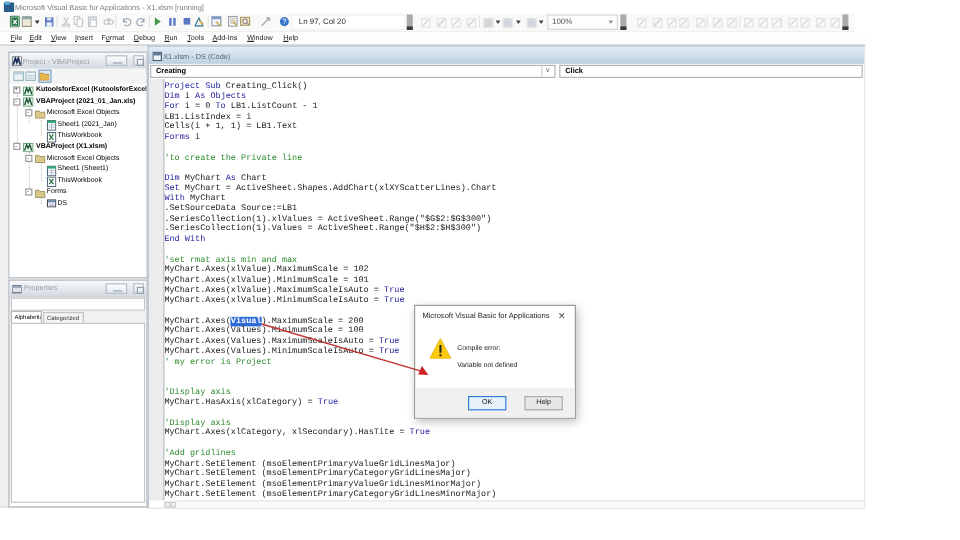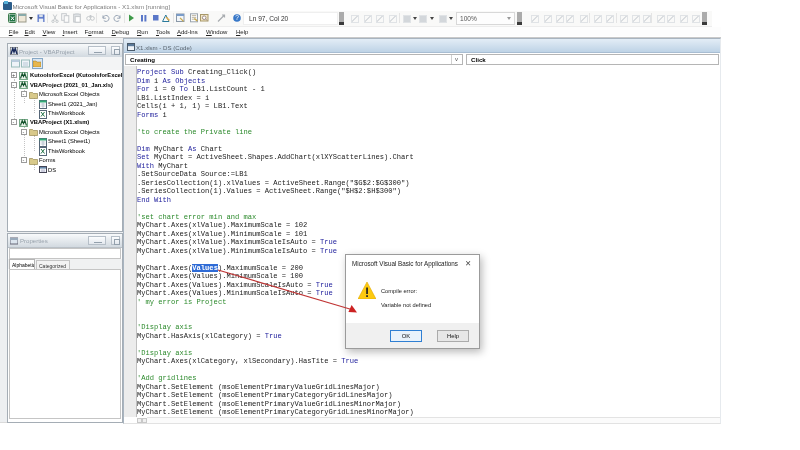--- a/index.html
+++ b/index.html
@@ -233,27 +233,27 @@
 <em>'to create the Private line</em>
 
 <i>Dim</i> MyChart <i>As</i> Chart
 <i>Set</i> MyChart = ActiveSheet.Shapes.AddChart(xlXYScatterLines).Chart
 <i>With</i> MyChart
 .SetSourceData Source:=LB1
 .SeriesCollection(1).xlValues = ActiveSheet.Range("$G$2:$G$300")
 .SeriesCollection(1).Values = ActiveSheet.Range("$H$2:$H$300")
 <i>End</i> <i>With</i>
 
-<em>'set chart error min and max</em>
+<em>'set rmat axis min and max</em>
 MyChart.Axes(xlValue).MaximumScale = 102
 MyChart.Axes(xlValue).MinimumScale = 101
 MyChart.Axes(xlValue).MaximumScaleIsAuto = <i>True</i>
 MyChart.Axes(xlValue).MinimumScaleIsAuto = <i>True</i>
 
-MyChart.Axes(<b>Values</b>).MaximumScale = 200
+MyChart.Axes(<b>Visual</b>).MaximumScale = 200
 MyChart.Axes(Values).MinimumScale = 100
 MyChart.Axes(Values).MaximumScaleIsAuto = <i>True</i>
 MyChart.Axes(Values).MinimumScaleIsAuto = <i>True</i>
 <em>' my error is Project</em>
 
 
 <em>'Display axis</em>
 MyChart.HasAxis(xlCategory) = <i>True</i>
 
 <em>'Display axis</em>

